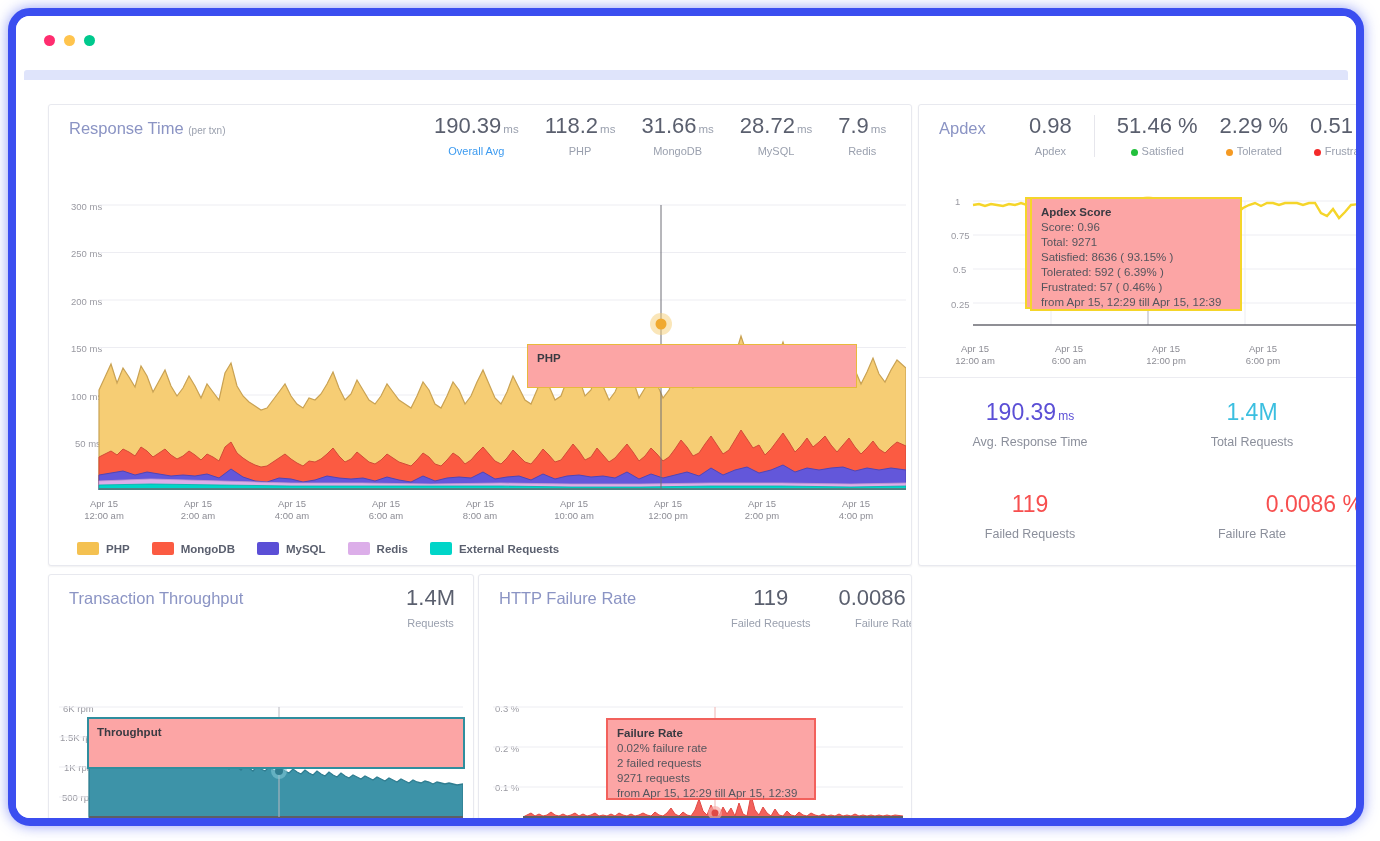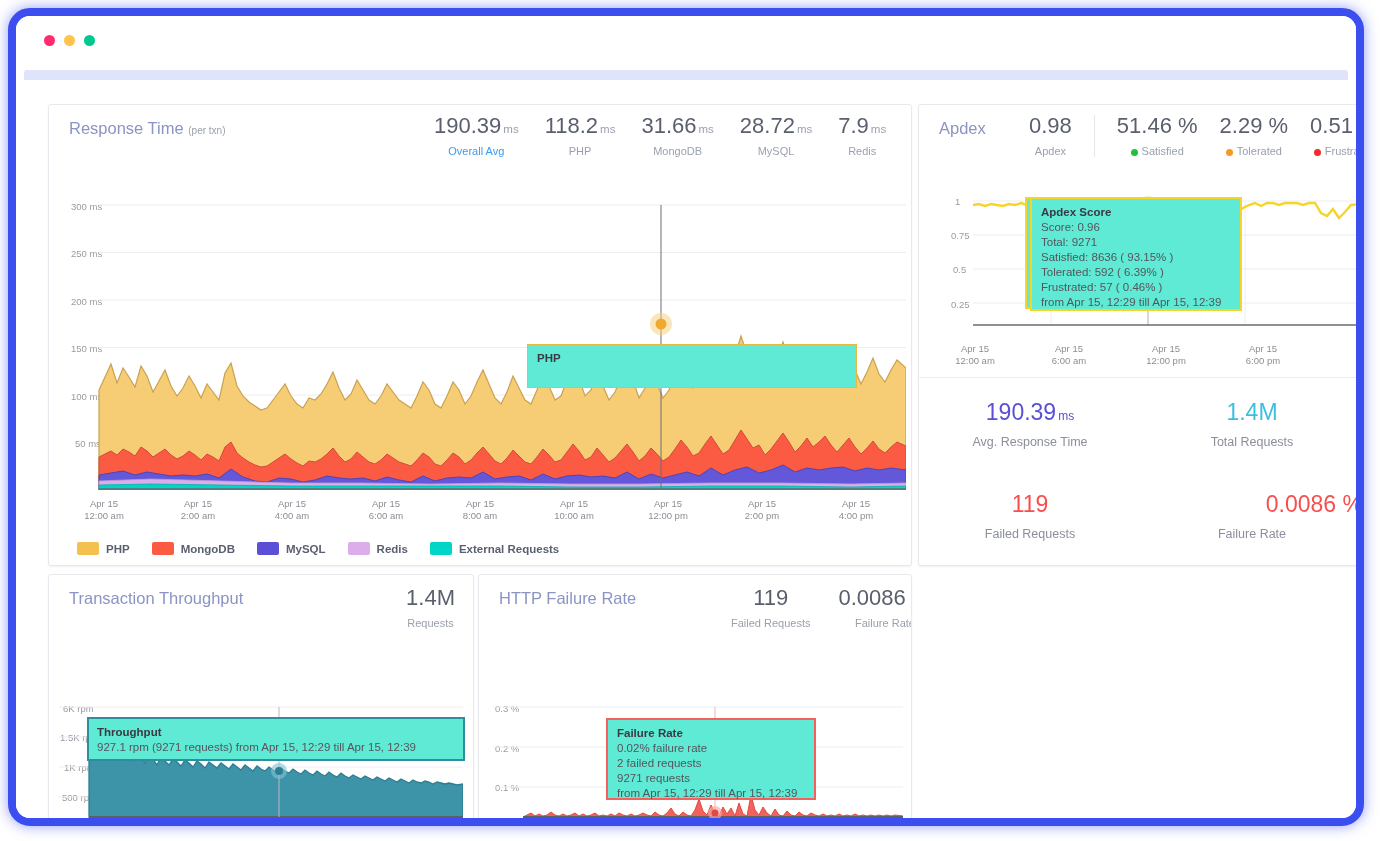--- a/index.html
+++ b/index.html
@@ -34,21 +34,21 @@
   .metric .l.link{color:#3d9bf0;}
   .metric .l .bullet{display:inline-block;width:7px;height:7px;border-radius:50%;margin-right:4px;vertical-align:middle;}
 
   .axlab{position:absolute;font-size:9.5px;color:#9a9aa2;white-space:nowrap;}
   .xlab{position:absolute;font-size:9.5px;color:#8d8d95;text-align:center;line-height:12px;white-space:nowrap;}
 
   .legend{position:absolute;display:flex;align-items:center;gap:22px;}
   .lg{display:flex;align-items:center;gap:7px;font-size:11.5px;color:#5a5f6e;font-weight:bold;}
   .sw{width:22px;height:13px;border-radius:2px;}
 
-  .tip{position:absolute;background:#5eead4;font-size:11.5px;color:#55555d;line-height:15px;
+  .tip{position:absolute;background:#fca5a5;font-size:11.5px;color:#55555d;line-height:15px;
        padding:6px 9px;box-sizing:border-box;}
   .tip .h{font-weight:bold;color:#3a3a42;}
 
   .statgrid{position:absolute;display:grid;grid-template-columns:1fr 1fr;}
   .stat{text-align:center;}
   .stat .v{font-size:23px;line-height:1;}
   .stat .v .u{font-size:12px;margin-left:2px;}
   .stat .l{font-size:12.5px;color:#8b8f9b;margin-top:11px;}
 
   .viewall{position:absolute;font-size:13px;color:#5b7fd4;text-decoration:underline;cursor:pointer;}
@@ -356,23 +356,22 @@
              L226,76 L230,78 L234,74 L238,77 L242,79 L246,75 L250,78 L254,80 L258,76 L262,79 L266,81 L270,77
              L274,80 L278,82 L282,78 L286,81 L290,83 L294,80 L298,82 L302,84 L306,81 L310,83 L314,85 L318,82
              L322,84 L326,86 L330,83 L334,85 L338,87 L342,84 L346,86 L350,88 L354,85 L358,87 L362,88 L366,86
              L370,87 L374,89 L378,87 L382,88 L386,89 L390,88 L394,89 L398,90 L404,89 L404,122 L30,122 Z"></path>
         <line x1="30" y1="122" x2="404" y2="122" stroke="#5e5e66" stroke-width="2"></line>
         <line x1="220" y1="12" x2="220" y2="122" stroke="#b9b9c0" stroke-width="1"></line>
         <circle cx="220" cy="76" r="8" fill="#7fc4d4" opacity="0.6"></circle>
         <circle cx="220" cy="76" r="4" fill="#2f7d90"></circle>
       </svg>
 
-      <div class="tip" style="left:38px;top:142px;width:378px;height:44px;border:2px solid #2f8e9e;padding-left:8px;">
+      <div class="tip" style="left:38px;top:142px;width:378px;height:52px;border:2px solid #2f8e9e;padding-left:8px;">
         <div class="h">Throughput</div>
-        <div>927.1 rpm (9271 requests) from Apr 15, 12:29 till Apr 15, 12:39</div>
       </div>
 
     </div>
 
     <div class="card" style="left:462px;top:488px;width:432px;height:244px;">
       <div class="ttl" style="position:absolute;left:20px;top:14px;"><span>HTTP Failure Rate</span></div>
       <div class="metrics" style="left:252px;top:12px;gap:28px;">
         <div class="metric">
           <div class="v">119</div>
           <div class="l">Failed Requests</div>

